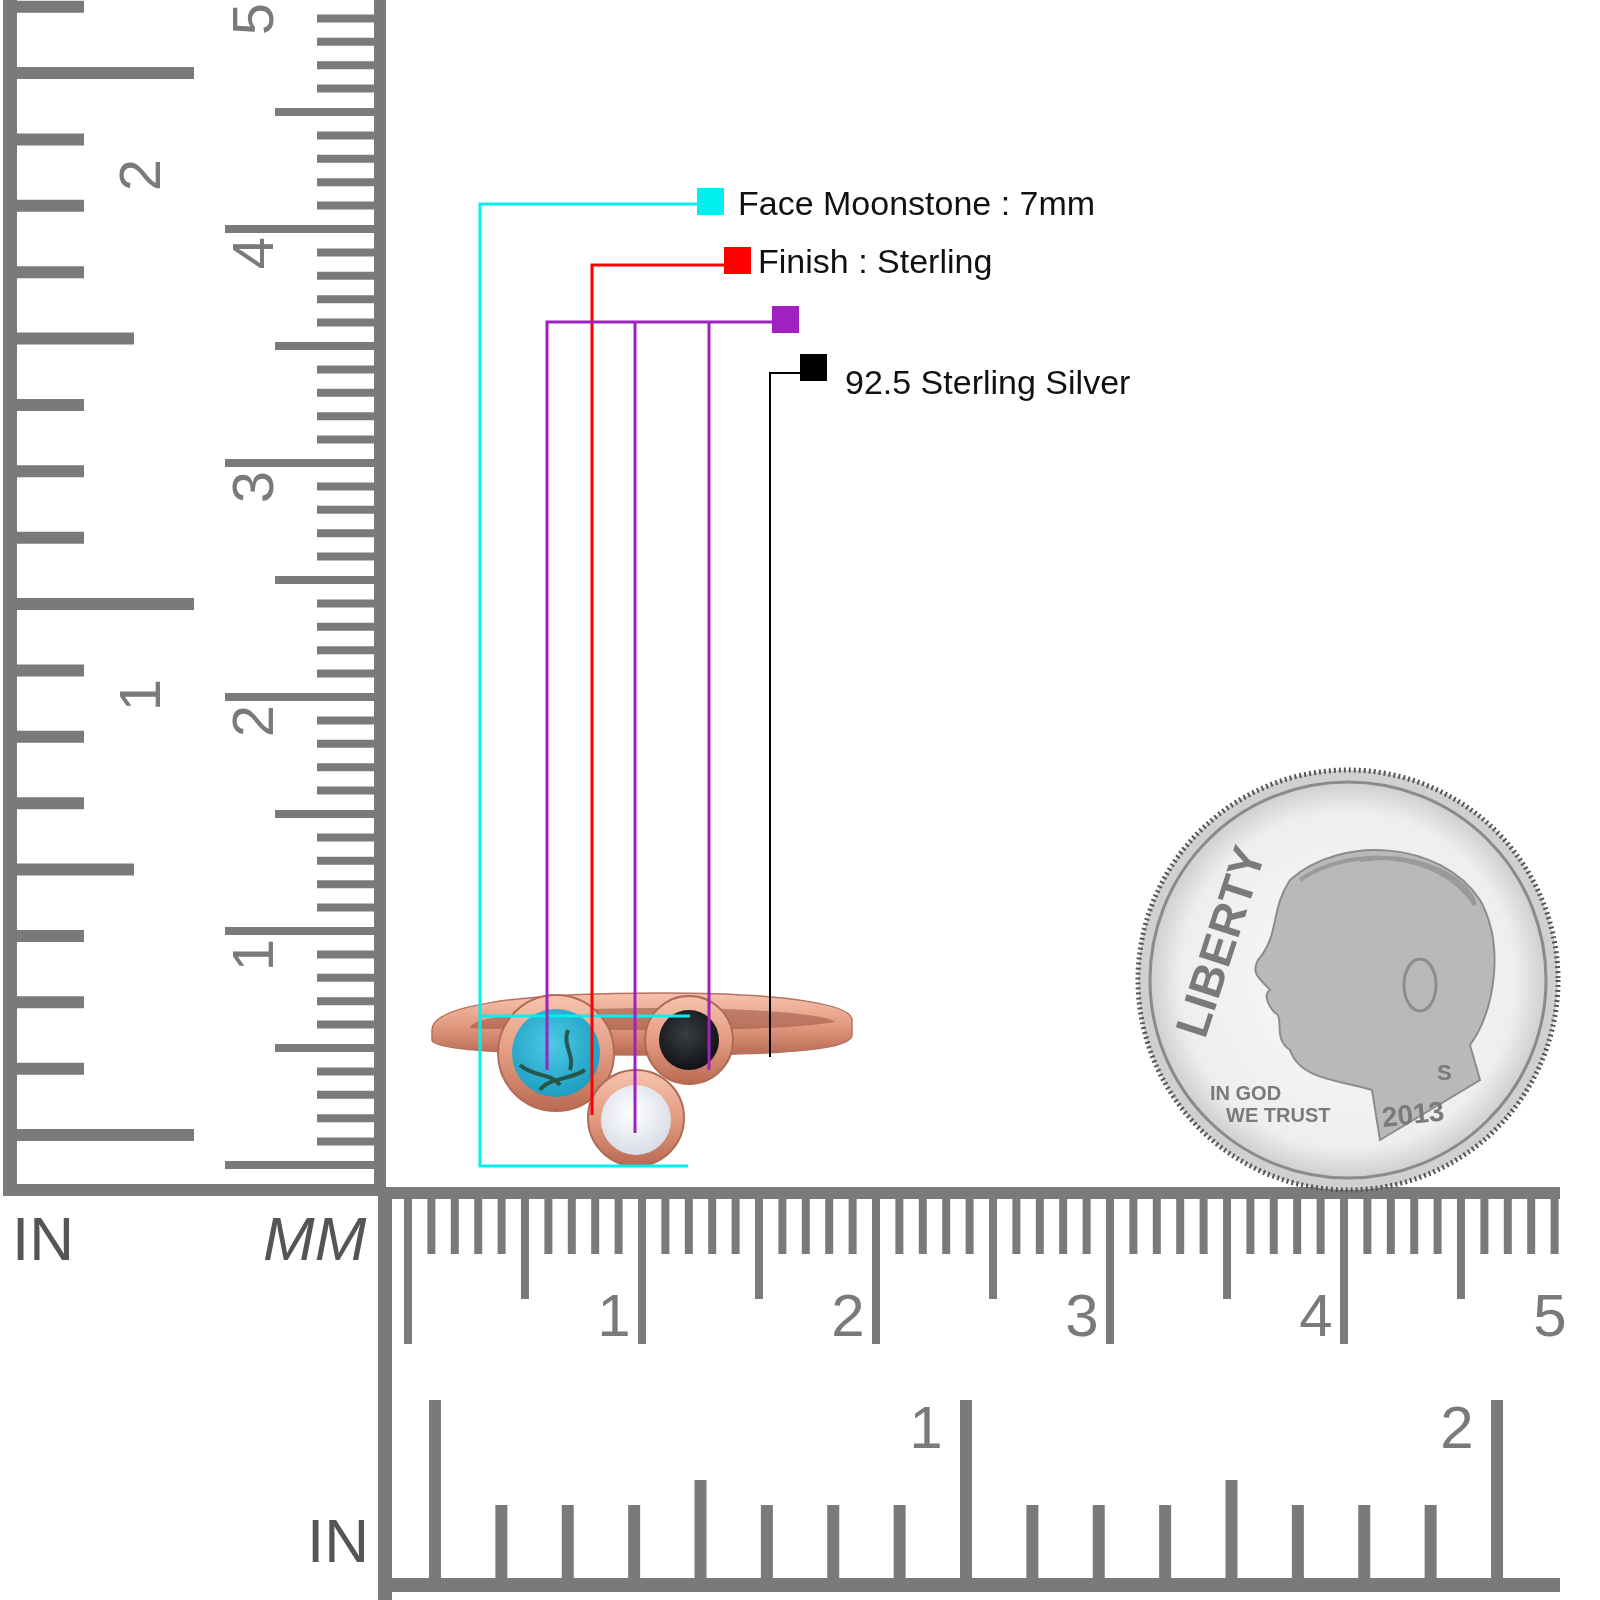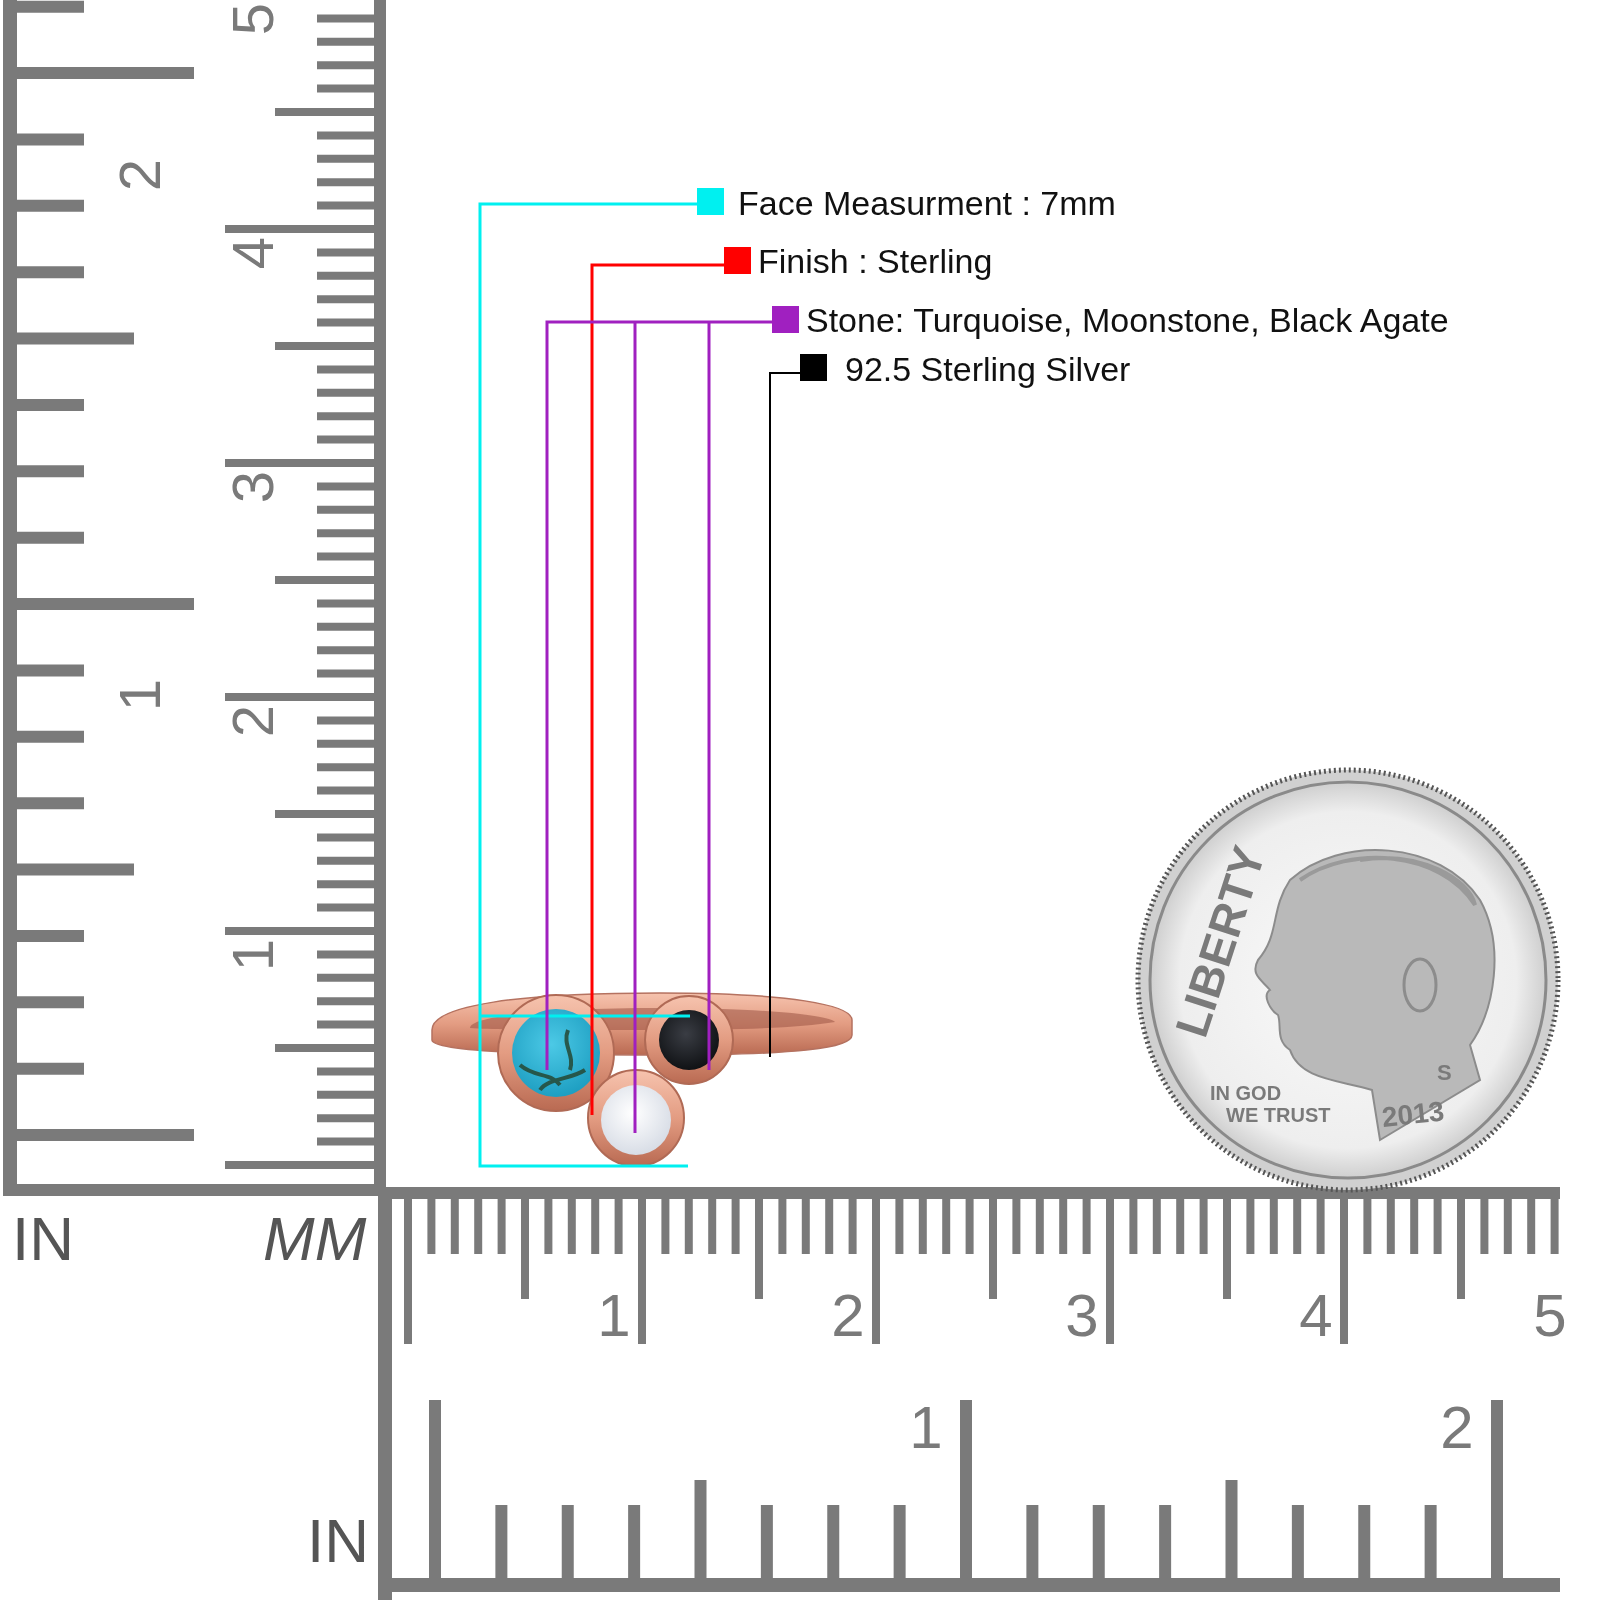--- a/index.html
+++ b/index.html
@@ -242,23 +242,22 @@
       <text x="1382" y="1124" font-family="Liberation Sans, sans-serif" font-size="28" font-weight="bold" fill="#7a7a7a" transform="rotate(-6 1410 1115)">2013</text>
       <text x="1437" y="1080" font-family="Liberation Sans, sans-serif" font-size="22" font-weight="bold" fill="#7a7a7a">S</text>
     </g>
   </svg>
 
   <div class="ruler-unit" style="left:12px; top:1208px;">IN</div>
   <div class="ruler-unit" style="left:263px; top:1208px;font-style:italic;">MM</div>
   <div class="ruler-unit" style="left:307px; top:1510px;">IN</div>
 
   <div class="swatch" style="left:697px; top:188px; background:#00f0f0;"></div>
-  <div class="ann-label" style="left:738px; top:186px;">Face Measurment : 7mm</div>
+  <div class="ann-label" style="left:738px; top:186px;">Face Moonstone : 7mm</div>
 
   <div class="swatch" style="left:724px; top:247px; background:#ff0000;"></div>
   <div class="ann-label" style="left:758px; top:244px;">Finish : Sterling</div>
 
   <div class="swatch" style="left:772px; top:306px; background:#a020c0;"></div>
-  <div class="ann-label" style="left:806px; top:303px;">Stone: Turquoise, Moonstone, Black Agate</div>
 
   <div class="swatch" style="left:800px; top:354px; background:#000000;"></div>
-  <div class="ann-label" style="left:845px; top:352px;">92.5 Sterling Silver</div>
+  <div class="ann-label" style="left:845px; top:365px;">92.5 Sterling Silver</div>
 </div>
 
 </body></html>

